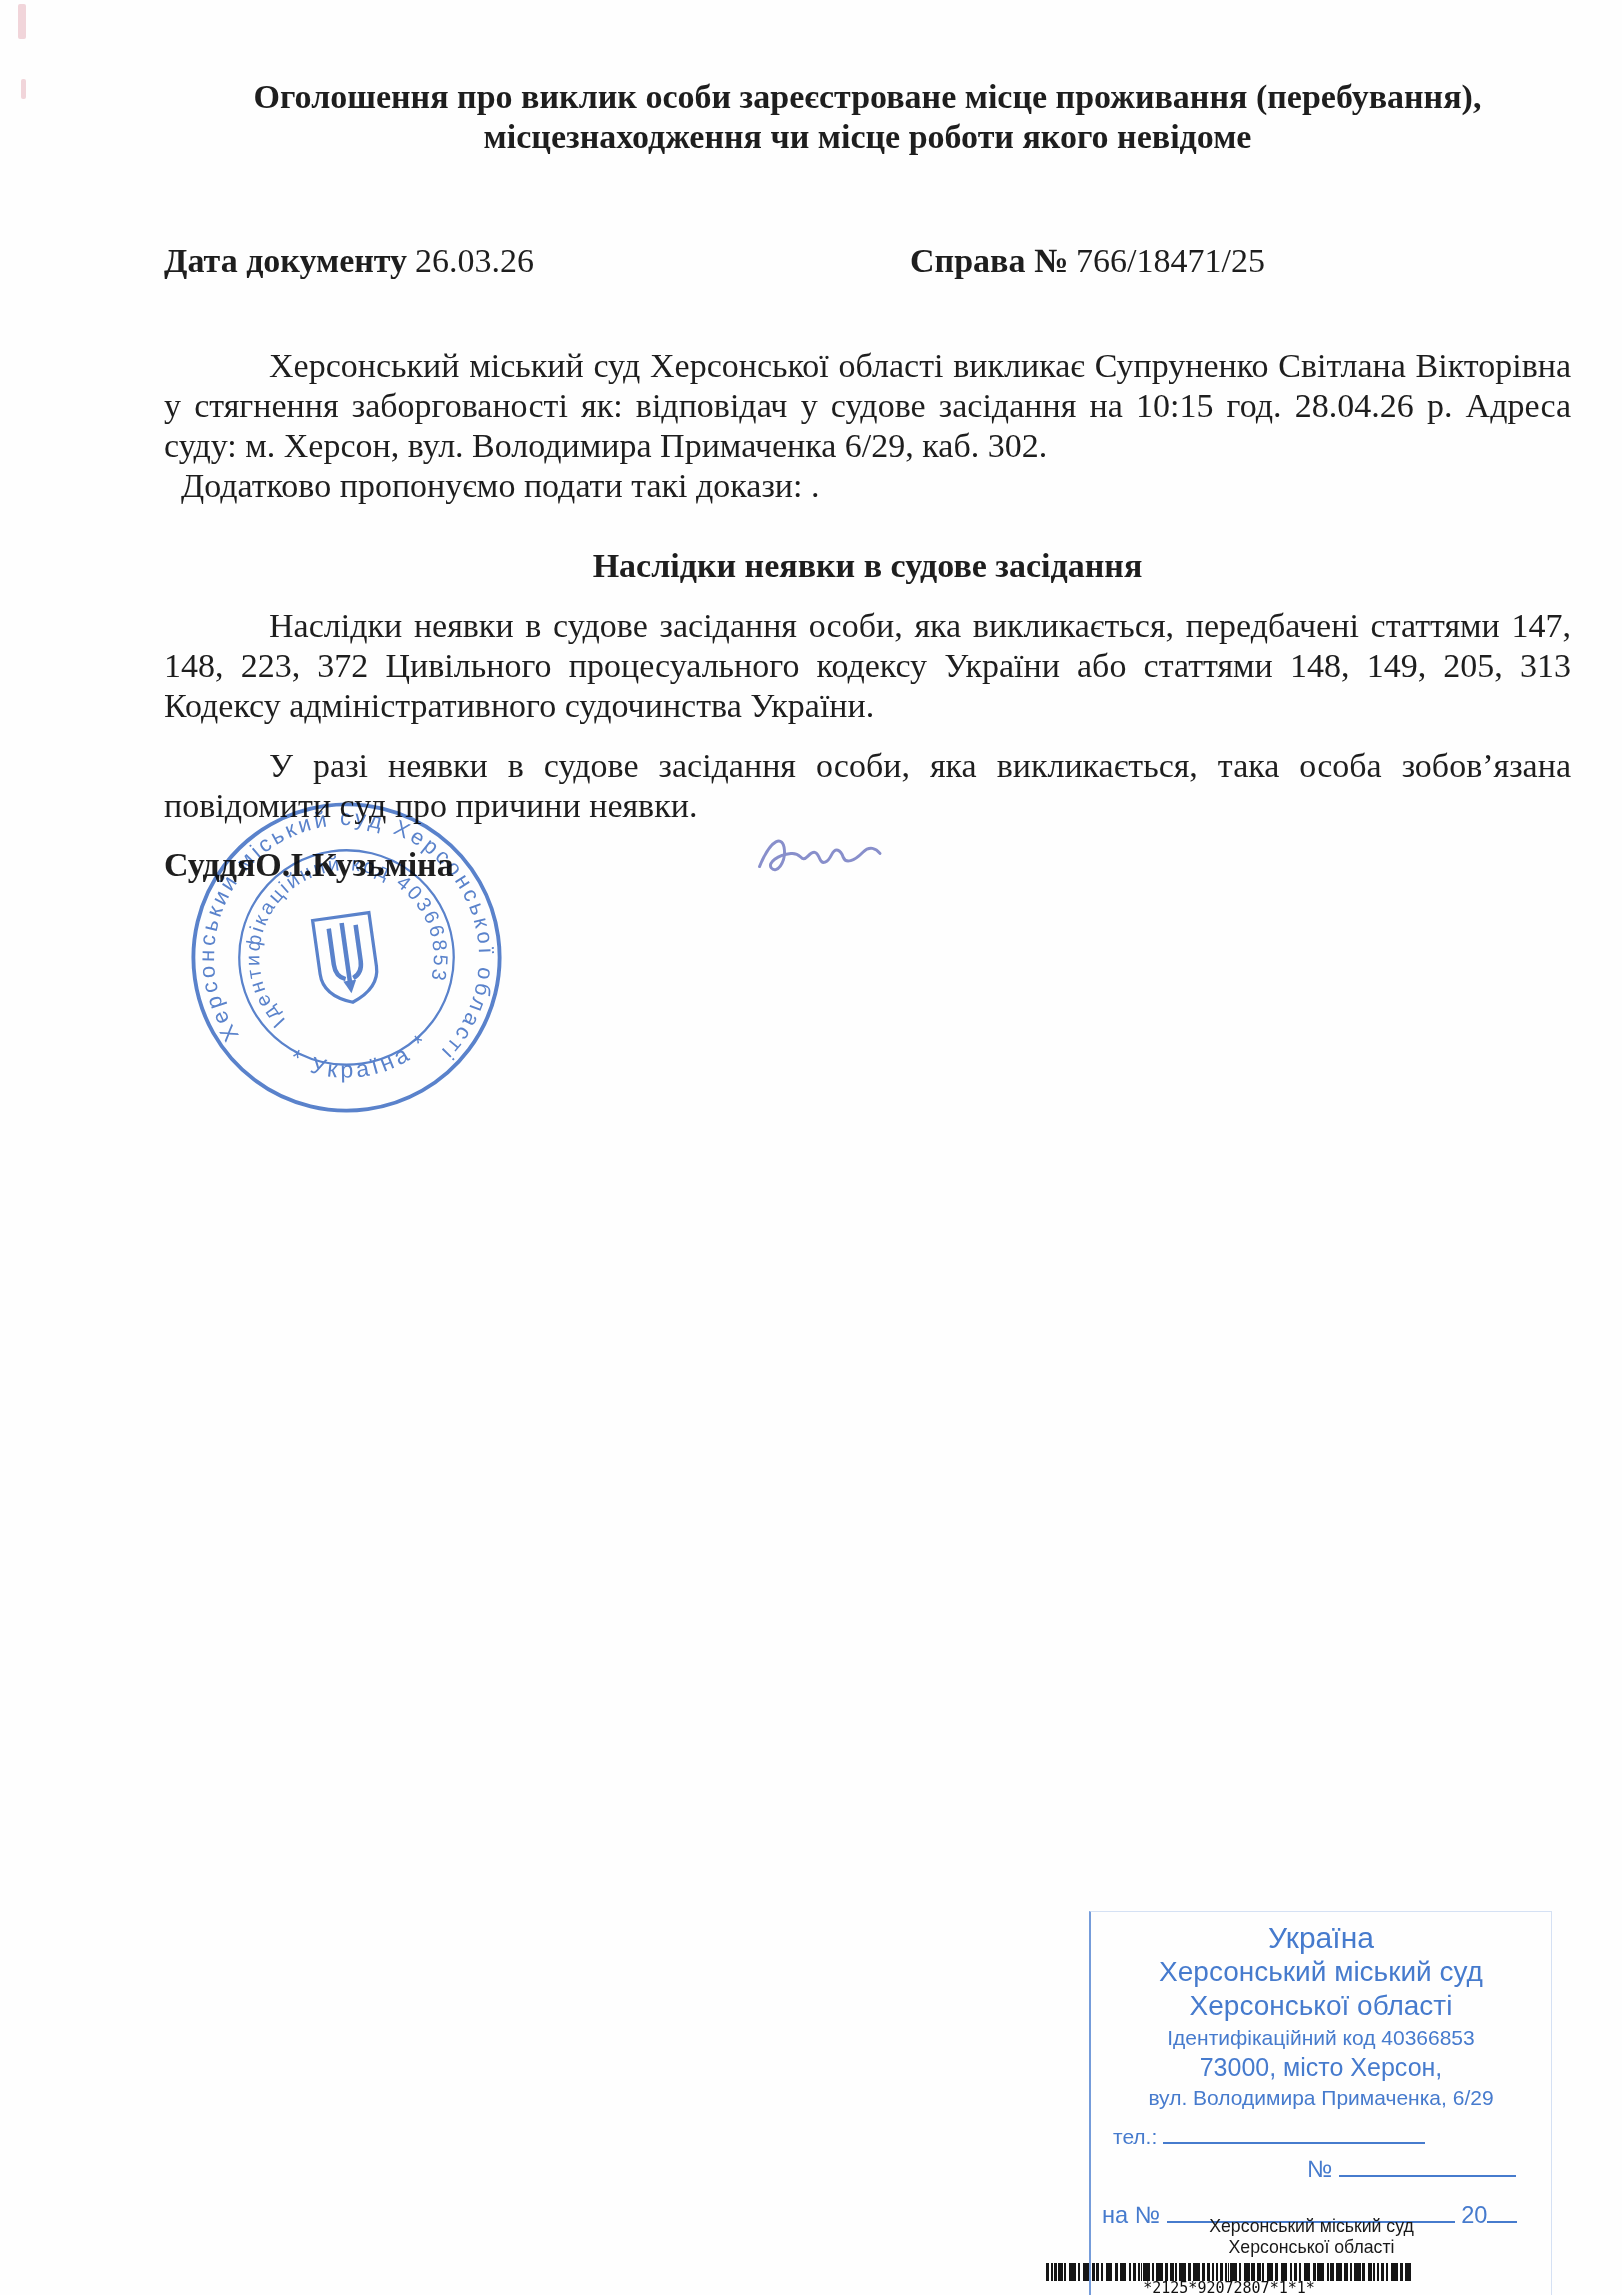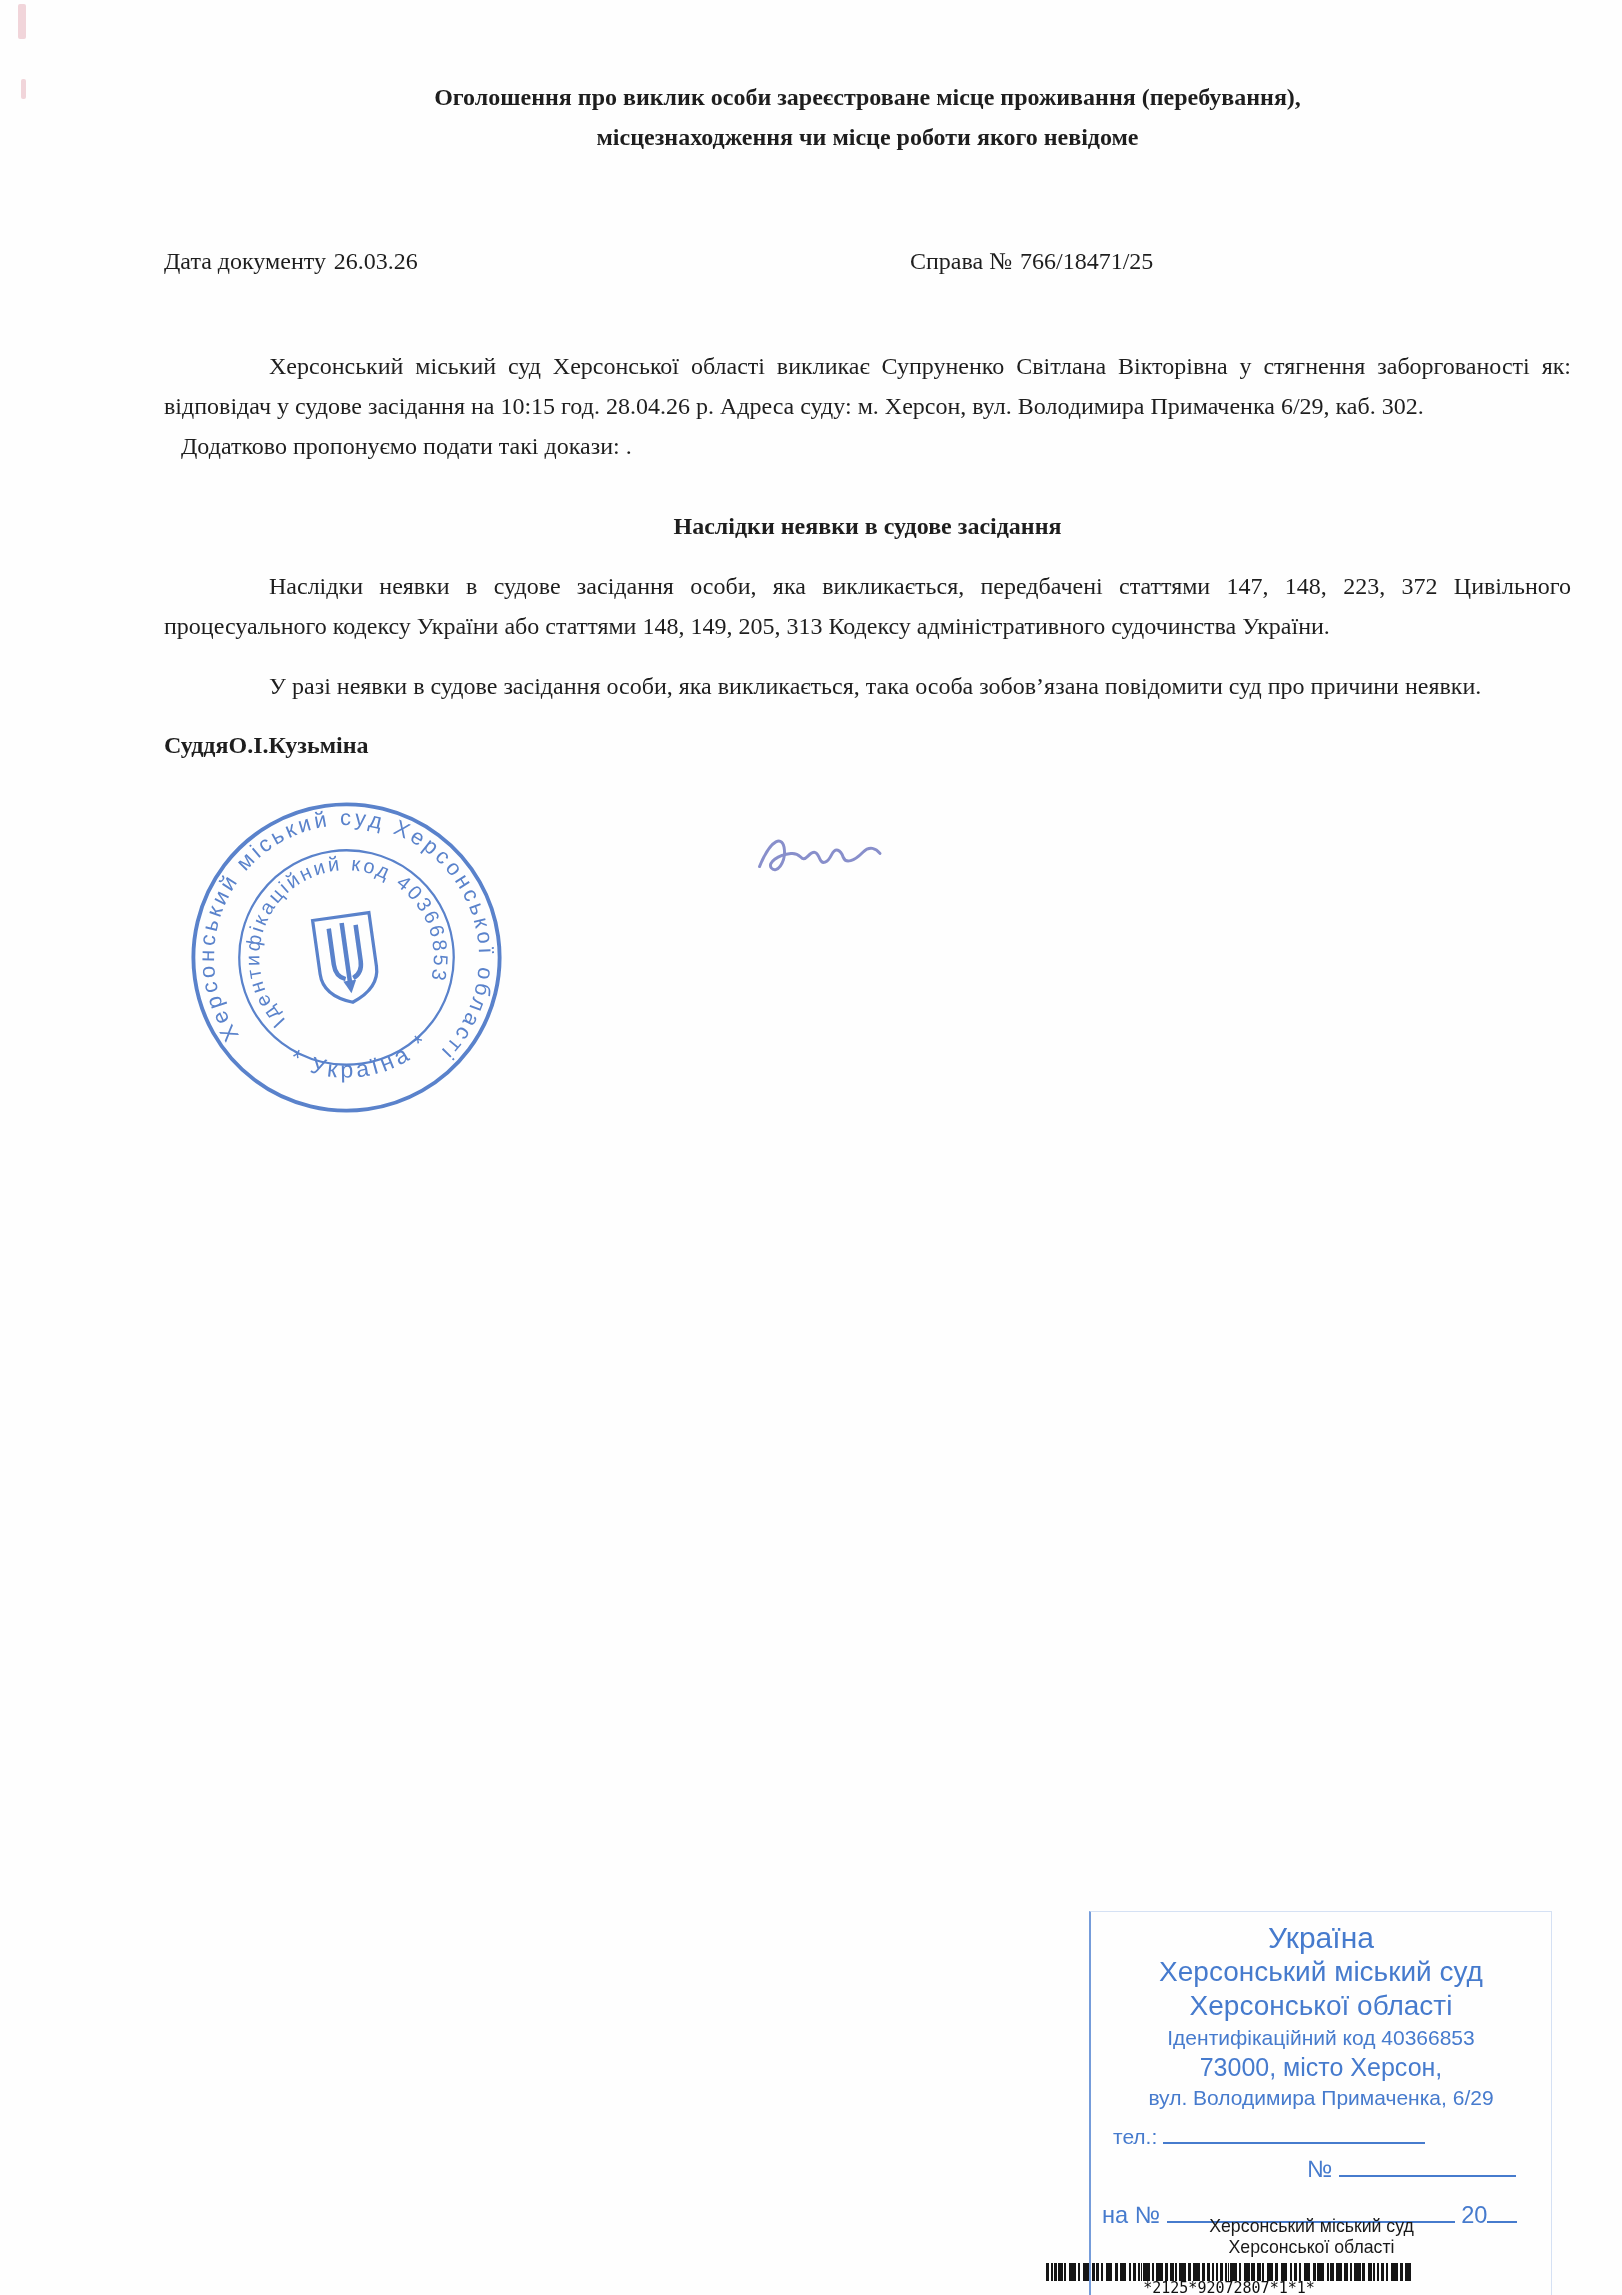--- a/index.html
+++ b/index.html
@@ -13,28 +13,28 @@
     font-family: "Liberation Serif", serif;
     color: var(--ink, #1e1e1e);
   }
 
   
   .content {
     position: absolute;
     left: 164px;
     top: 77px;
     width: 1407px;
-    font-size: 24px;
+    font-size: 34px;
     line-height: 40px;
     z-index: 1;
   }
   .title { font-weight: bold; text-align: center; }
   .date-row { position: relative; margin-top: 84px; height: 40px; white-space: nowrap; }
   .case-no { position: absolute; left: 746px; top: 0; }
-  .lbl { font-weight: normal; margin-right: 7.9px; text-align: center; }
+  .lbl { font-weight: bold; margin-right: 7.9px; text-align: center; }
   .par { text-align: justify; text-indent: 105px; }
   .p1 { margin-top: 65px; }
   .p1b { padding-left: 17px; }
   .heading { margin-top: 40px; font-weight: bold; text-align: center; }
   .p2 { margin-top: 20px; }
   .p3 { margin-top: 19.6px; }
   .sig-row { margin-top: 19.6px; display: flex; font-weight: bold; }
 
   
   .round-stamp {

